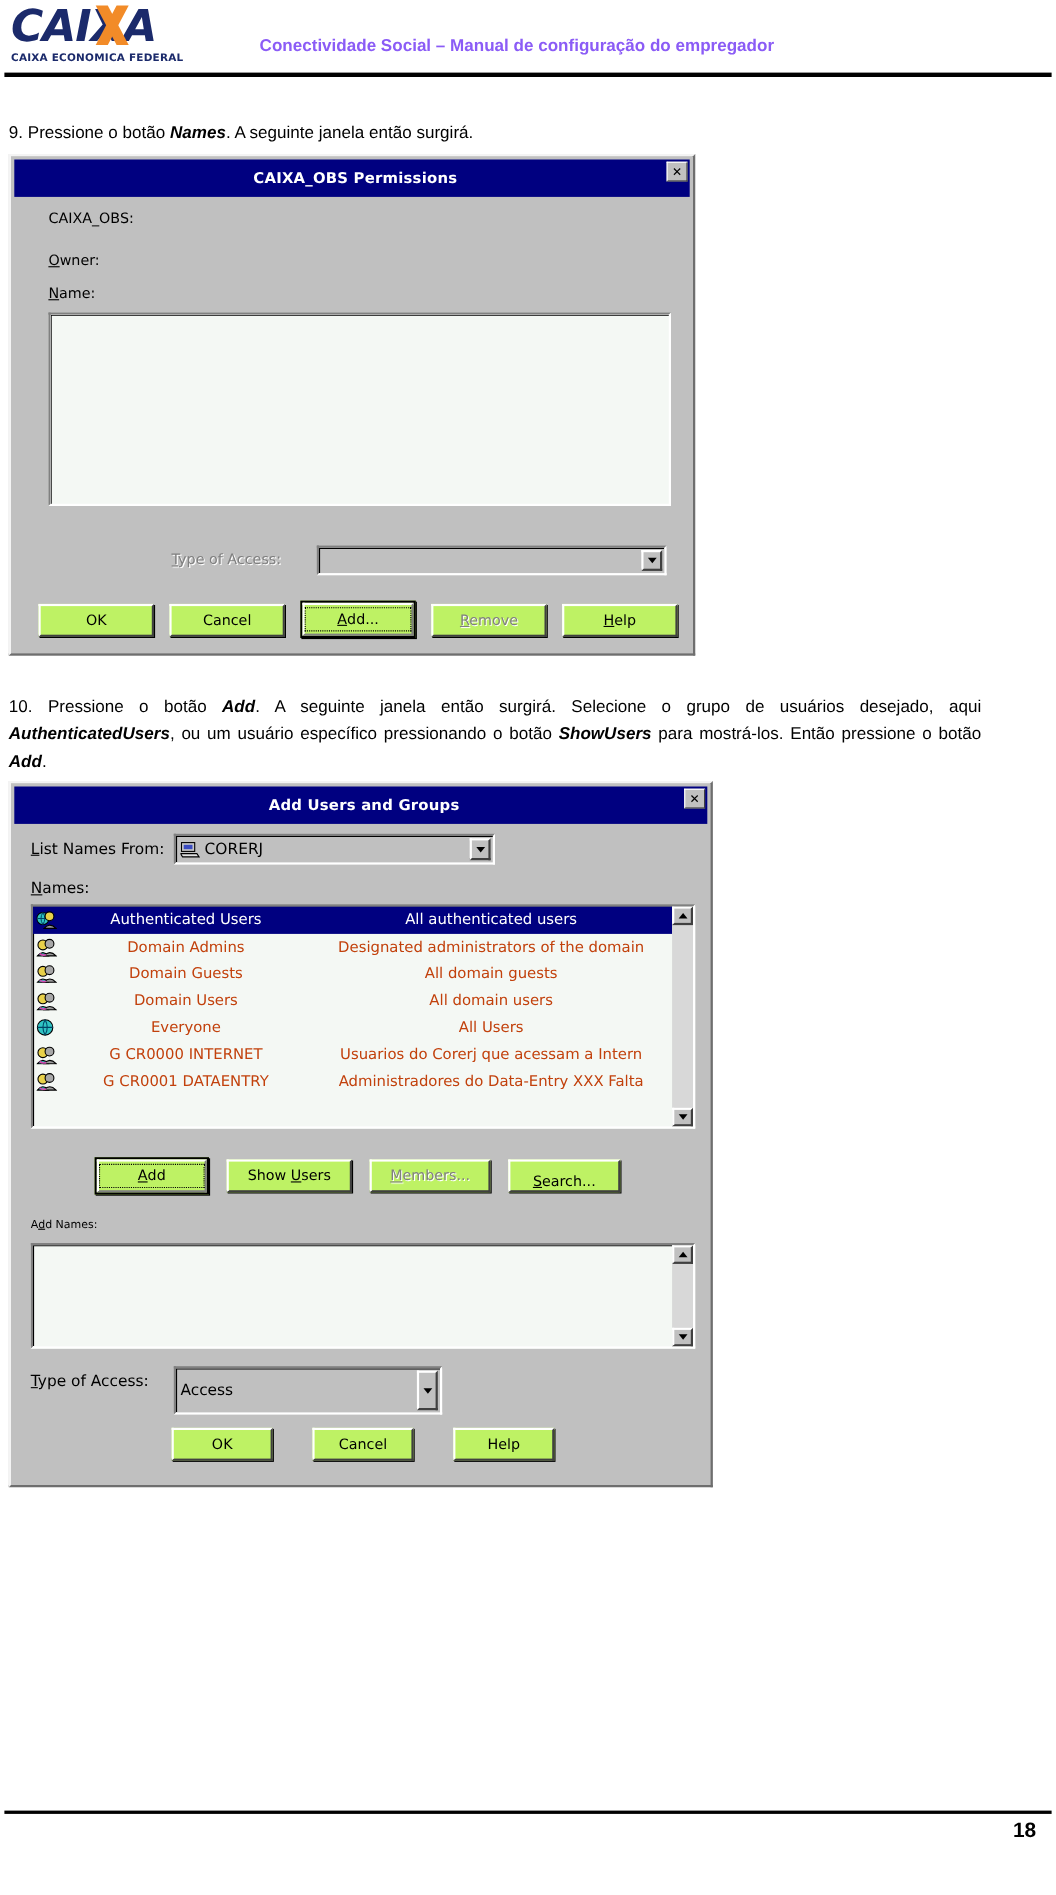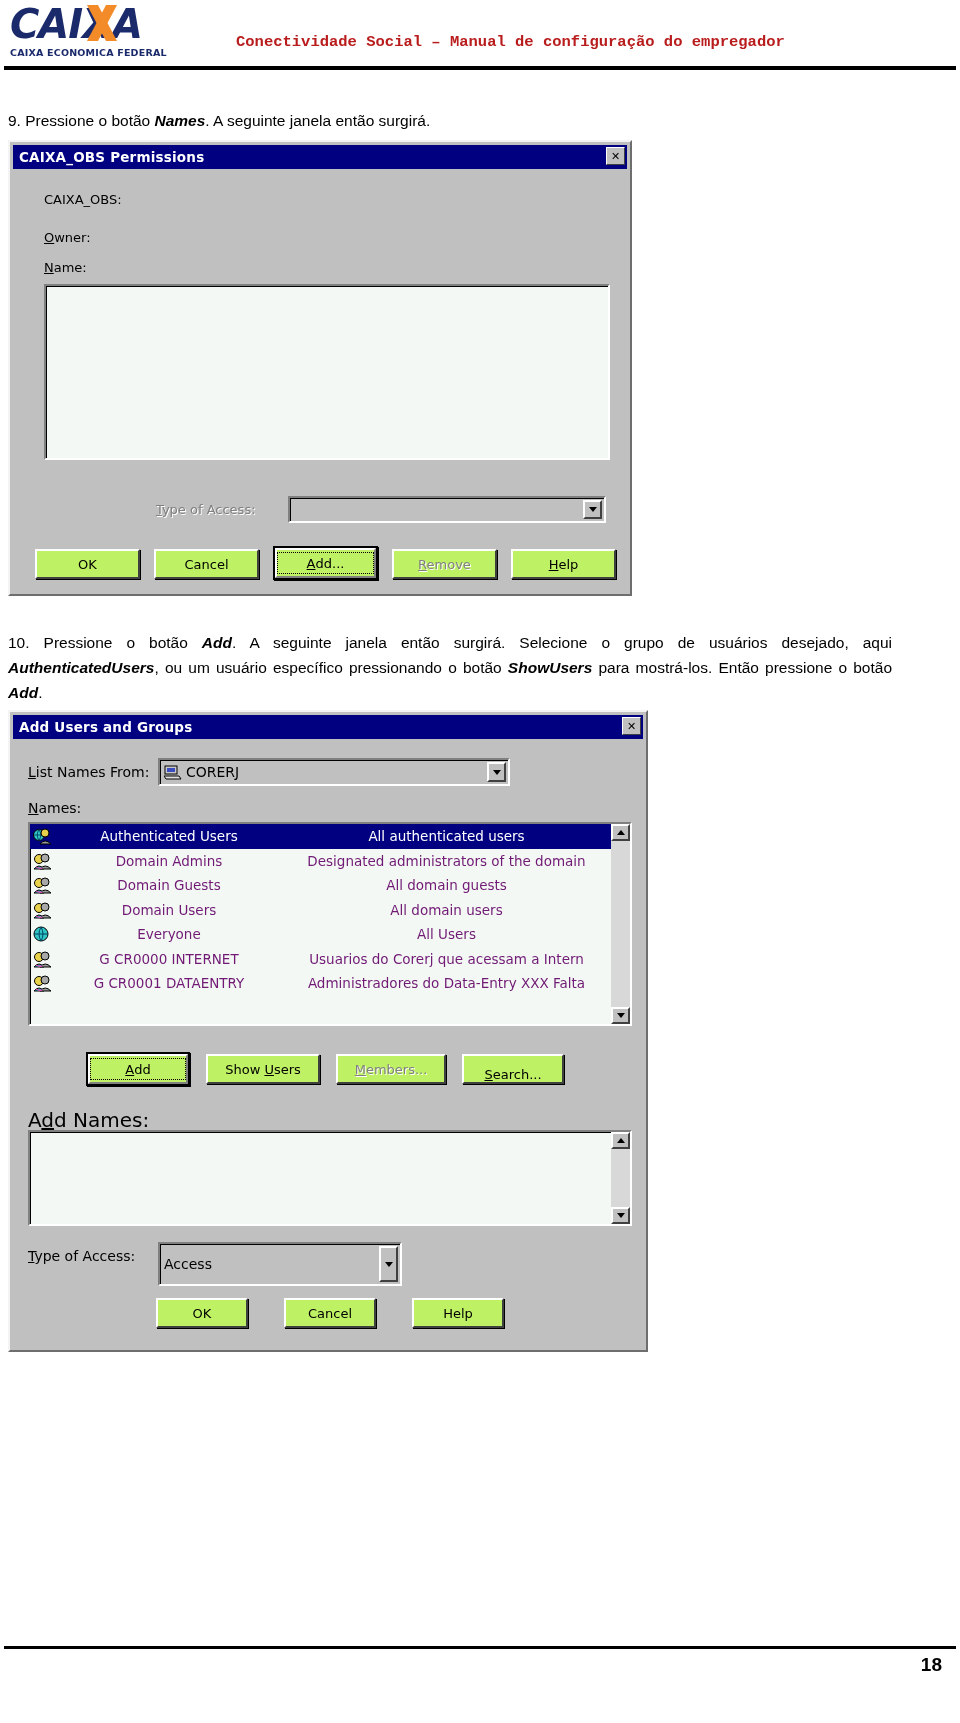--- a/index.html
+++ b/index.html
@@ -18,40 +18,40 @@
     color:#1b2a6b;line-height:40px;position:relative;height:42px;
   }
   #logo-x{position:absolute;left:75px;top:-1px;width:34px;height:40px;}
   #logo-sub{
     font-family:"DejaVu Sans", sans-serif;
     font-size:9.5px;font-weight:bold;color:#1b2a6b;letter-spacing:.2px;
     margin-top:1px;white-space:nowrap;
   }
   #header-title{
     position:absolute;left:236px;top:33px;width:620px;
-    font-size:15.5px;font-weight:bold;color:#b91c1c;white-space:nowrap;font-family:Liberation Mono, monospace;
+    font-size:15.5px;font-weight:bold;color:#8b5cf6;white-space:nowrap;
   }
   #header-rule{position:absolute;left:4px;top:66px;width:952px;height:4px;background:#000;}
 
   
   .para{position:absolute;font-size:15.5px;line-height:25px;color:#000;}
   .para i{font-style:italic;font-weight:bold;}
   #para-9{left:8px;top:92px;width:700px;}
   #para-10{left:8px;top:614px;width:884px;text-align:justify;}
 
   
   .win{
     position:absolute;background:#c0c0c0;
     border-top:2px solid #f4f4f4;border-left:2px solid #f4f4f4;
     border-right:2px solid #6e6e6e;border-bottom:2px solid #6e6e6e;
     font-family:"DejaVu Sans", sans-serif;
   }
   .titlebar{
-    position:absolute;left:3px;top:3px;right:3px;height:24px;
-    background:#000080;display:flex;align-items:center;
+    position:absolute;left:3px;top:3px;right:3px;height:34px;
+    background:#000080;display:flex;align-items:center;justify-content:center;
   }
   .titlebar .tb-text{
     color:#fff;font-size:13.5px;font-weight:bold;
     padding-left:6px;letter-spacing:.2px;white-space:nowrap;
   }
   .tb-close{
     position:absolute;right:2px;top:2px;width:17px;height:16px;background:#c0c0c0;
     border-top:1px solid #fff;border-left:1px solid #fff;
     border-right:1px solid #404040;border-bottom:1px solid #404040;
     display:flex;align-items:center;justify-content:center;
@@ -119,21 +119,21 @@
   .sb-btn{
     height:17px;background:#c0c0c0;
     border-top:2px solid #fff;border-left:2px solid #fff;
     border-right:2px solid #404040;border-bottom:2px solid #404040;
     display:flex;align-items:center;justify-content:center;box-sizing:border-box;
   }
 
   
   .row{
     position:relative;height:24.5px;display:flex;align-items:center;
-    font-size:13.5px;color:#701a75;white-space:nowrap;
+    font-size:13.5px;color:#c2410c;white-space:nowrap;
   }
   .row.sel{background:#000080;color:#fff;}
   .row .rname{padding-left:26px;width:252px;box-sizing:border-box;}
   .row .rdesc{flex:1;}
   .ico{
     position:absolute;left:3px;top:4px;width:19px;height:17px;
   }
 
   
   #footer-rule{position:absolute;left:4px;top:1646px;width:952px;height:3px;background:#000;}
@@ -220,21 +220,21 @@
 <div class="win" id="dlg-addusers" style="left:8px;top:710px;width:636px;height:638px;">
 
   <div class="titlebar">
     <span class="tb-text">Add Users and Groups</span>
     <div class="tb-close">✕</div>
   </div>
 
   <div class="lbl" style="left:18px;top:52px;font-size:14px;">
     <span class="u">L</span><span>ist Names From:</span>
   </div>
-  <div class="combo" style="left:148px;top:46px;width:352px;height:28px;">
+  <div class="combo" style="left:148px;top:46px;width:292px;height:28px;">
     <svg width="18" height="15" viewBox="0 0 18 15" style="margin-left:4px;flex:0 0 auto;">
       <rect x="1" y="1" width="12" height="8" fill="#c8c8c8" stroke="#000"></rect>
       <rect x="3" y="3" width="8" height="4" fill="#3b4cc0"></rect>
       <path d="M0 11 h15 l2 3 H2 Z" fill="#e0e0e0" stroke="#000"></path>
     </svg>
     <span class="ctext" style="font-size:14px;">CORERJ</span>
     <span class="arrow">
         <i class="tri-down"></i>
       </span>
   </div>
@@ -340,21 +340,21 @@
   <div class="btn" style="left:196px;top:342px;width:114px;height:30px;">
     <span>Show <span class="u">U</span>sers</span>
   </div>
   <div class="btn disabled" style="left:326px;top:342px;width:110px;height:30px;">
     <span><span class="u">M</span><span>embers...</span></span>
   </div>
   <div class="btn" style="left:452px;top:342px;width:102px;height:30px;align-items:flex-end;">
     <span><span class="u">S</span><span>earch...</span></span>
   </div>
 
-  <div class="lbl" style="left:18px;top:396px;font-size:20px;">
+  <div class="lbl" style="left:18px;top:396px;font-size:10px;">
     <span>A</span><span class="u">d</span><span>d Names:</span>
   </div>
   <div class="sunken listbox" style="left:18px;top:418px;width:600px;height:92px;overflow:hidden;">
     <div class="scrollbar" style="right:0;top:0;bottom:0;">
       <div class="sb-btn">
           <i class="tri-up"></i>
         </div>
       <div class="sb-btn">
           <i class="tri-down"></i>
         </div>

